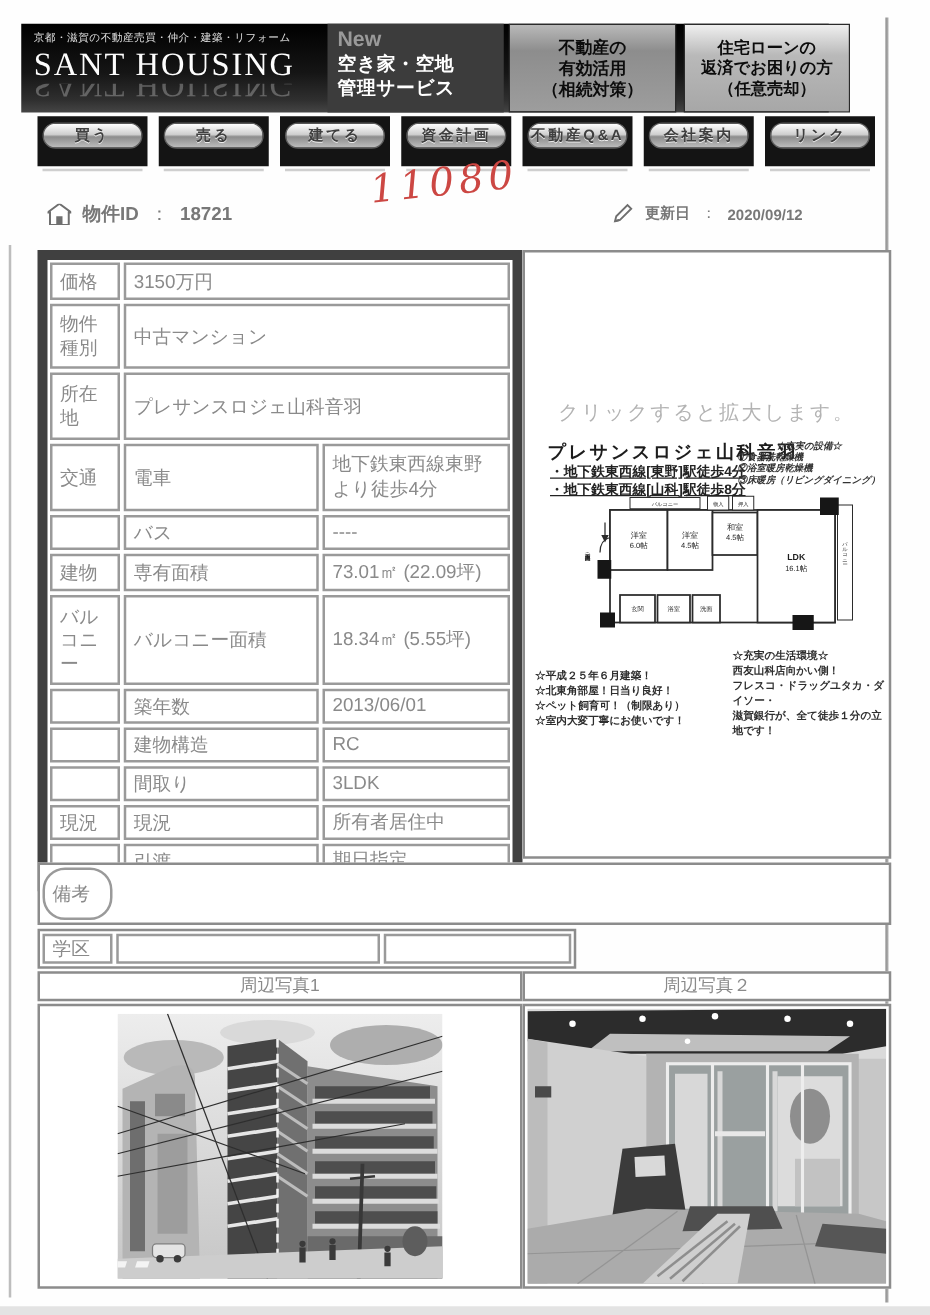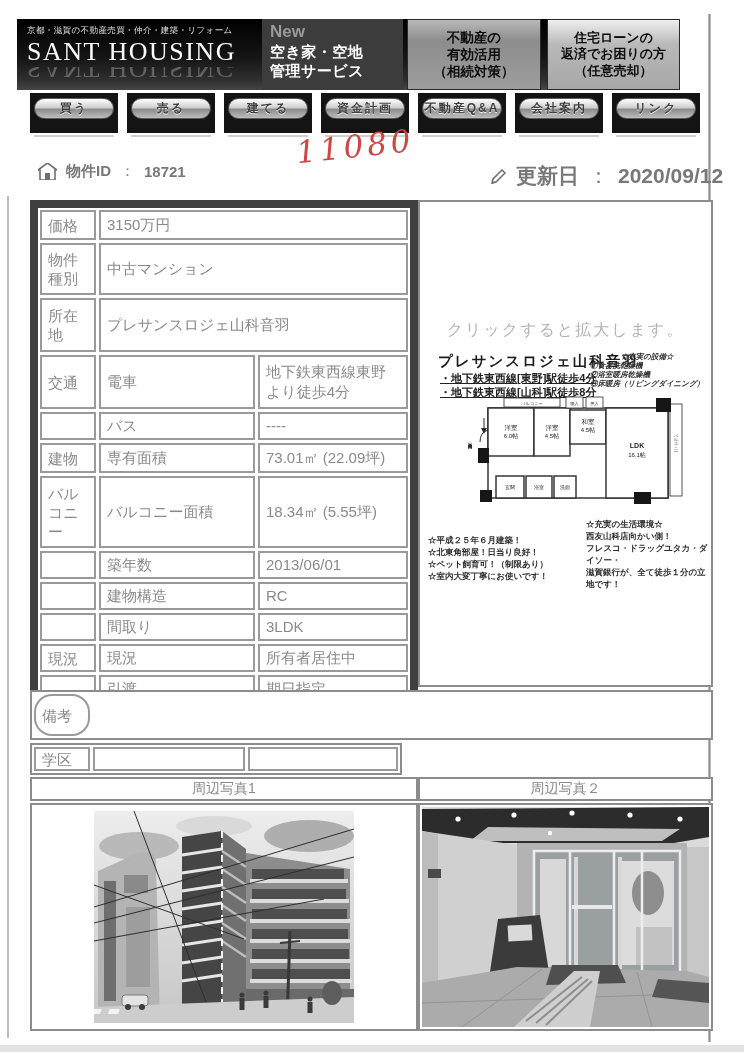--- a/index.html
+++ b/index.html
@@ -33,41 +33,41 @@
   .nav { position:absolute; left:30px; top:93px; width:676px; display:flex; gap:9px; }
   .tab { width:88px; height:40px; background:#141414; position:relative; }
   .tab:after { content:""; position:absolute; left:4px; right:4px; bottom:-4px; height:2px; background:#cfcfcf; }
   .pill { position:absolute; left:4px; top:5px; width:80px; height:21px; border-radius:11px;
     background:linear-gradient(180deg,#ffffff 0%,#cfcfcf 45%,#8d8d8d 55%,#bdbdbd 100%);
     border:1px solid #5d5d5d; display:flex; align-items:center; justify-content:center;
     font-size:12px; font-weight:bold; color:#3f3f3f; letter-spacing:2px; text-shadow:0 1px 0 #eee; }
 
   
   .meta-left { position:absolute; left:38px; top:162px; display:flex; align-items:center; gap:9px; color:#7c7c7c; font-size:15px; }
-  .meta-right { position:absolute; left:490px; top:162px; display:flex; align-items:center; gap:9px; color:#7c7c7c; font-size:21px; }
+  .meta-right { position:absolute; left:490px; top:162px; display:flex; align-items:flex-end; gap:9px; color:#7c7c7c; font-size:12px; }
   .meta-left b, .meta-right b { font-weight:bold; color:#787878; }
   .handnote { position:absolute; left:296px; top:128px; font-family:"DejaVu Serif", serif; font-style:italic;
     font-size:31px; color:#cc4743; letter-spacing:4px; transform:rotate(-6deg); }
 
   
   .tbl-left { position:absolute; left:30px; top:200px; width:388px; border:8px solid #404040; background:#fff; padding:2px; }
   .trow { display:flex; gap:3px; margin-bottom:3px; }
   .trow:last-child { margin-bottom:0; }
   .cell { border:2px solid #9a9a9a; background:#fff; color:#8a8a8a; font-size:15px;
     display:flex; align-items:center; padding:2px 6px; overflow:hidden; }
   .c-label { width:56px; flex:none; line-height:19px; }
   .c-rest { flex:1; }
   .c-sub { flex:1; }
   .c-val { width:150px; flex:none; line-height:20px; }
 
   .remarks { position:absolute; left:30px; top:690px; width:683px; height:50px; border:2px solid #8c8c8c; padding:2px; display:flex; gap:3px; background:#fff; }
   .remarks .c-label { align-items:center;border-radius:18px; }
   .remarks .c-text { flex:1; border:2px solid #9a9a9a; color:#8a8a8a; font-size:14.5px; line-height:20px; padding:1px 6px; display:flex; align-items:center; }
 
-  .school { position:absolute; left:30px; top:743px; width:372px; height:32px; border:2px solid #8c8c8c; padding:2px; display:flex; gap:3px; background:#fff; }
+  .school { position:absolute; left:30px; top:743px; width:431px; height:32px; border:2px solid #8c8c8c; padding:2px; display:flex; gap:3px; background:#fff; }
 
   .ph-hdr { position:absolute; top:777px; height:24px; border:2px solid #8c8c8c; background:#fff;
     display:flex; align-items:center; justify-content:center; color:#8a8a8a; font-size:14px; }
   .ph-hdr1 { left:30px; width:388px; }
   .ph-hdr2 { left:418px; width:295px; }
   .ph-cell { position:absolute; top:803px; height:228px; border:2px solid #8c8c8c; background:#fff; }
   .ph-cell1 { left:30px; width:388px; display:flex; align-items:center; justify-content:center; }
   .ph-cell2 { left:418px; width:295px; display:flex; align-items:center; justify-content:center; }
 
   

